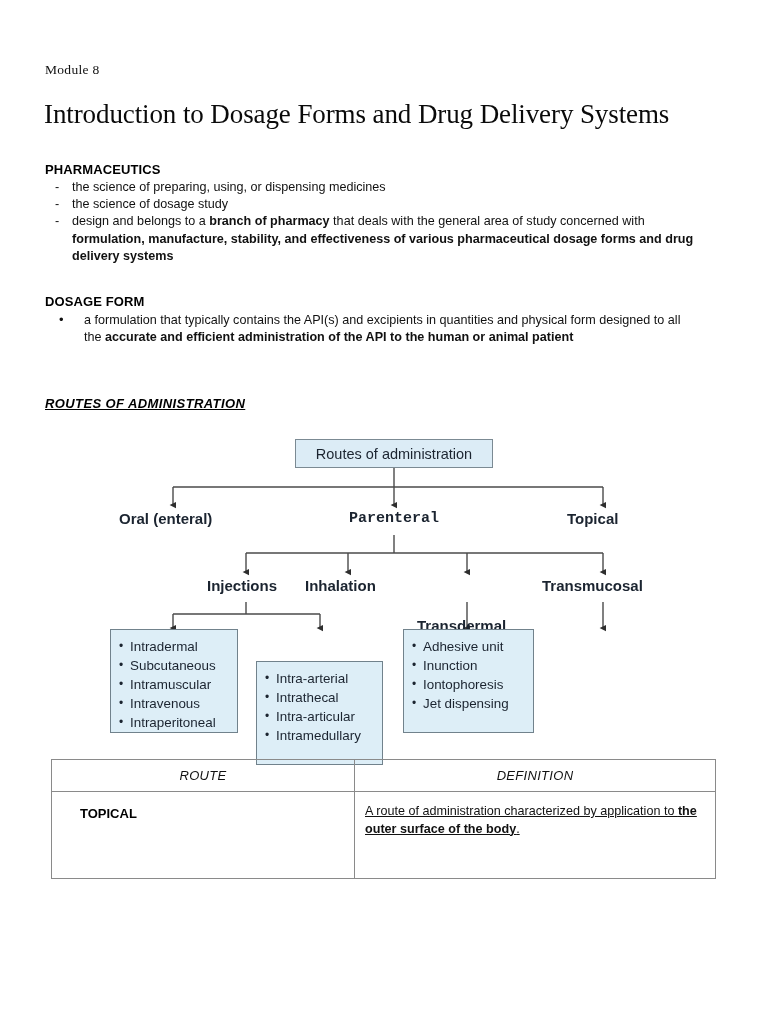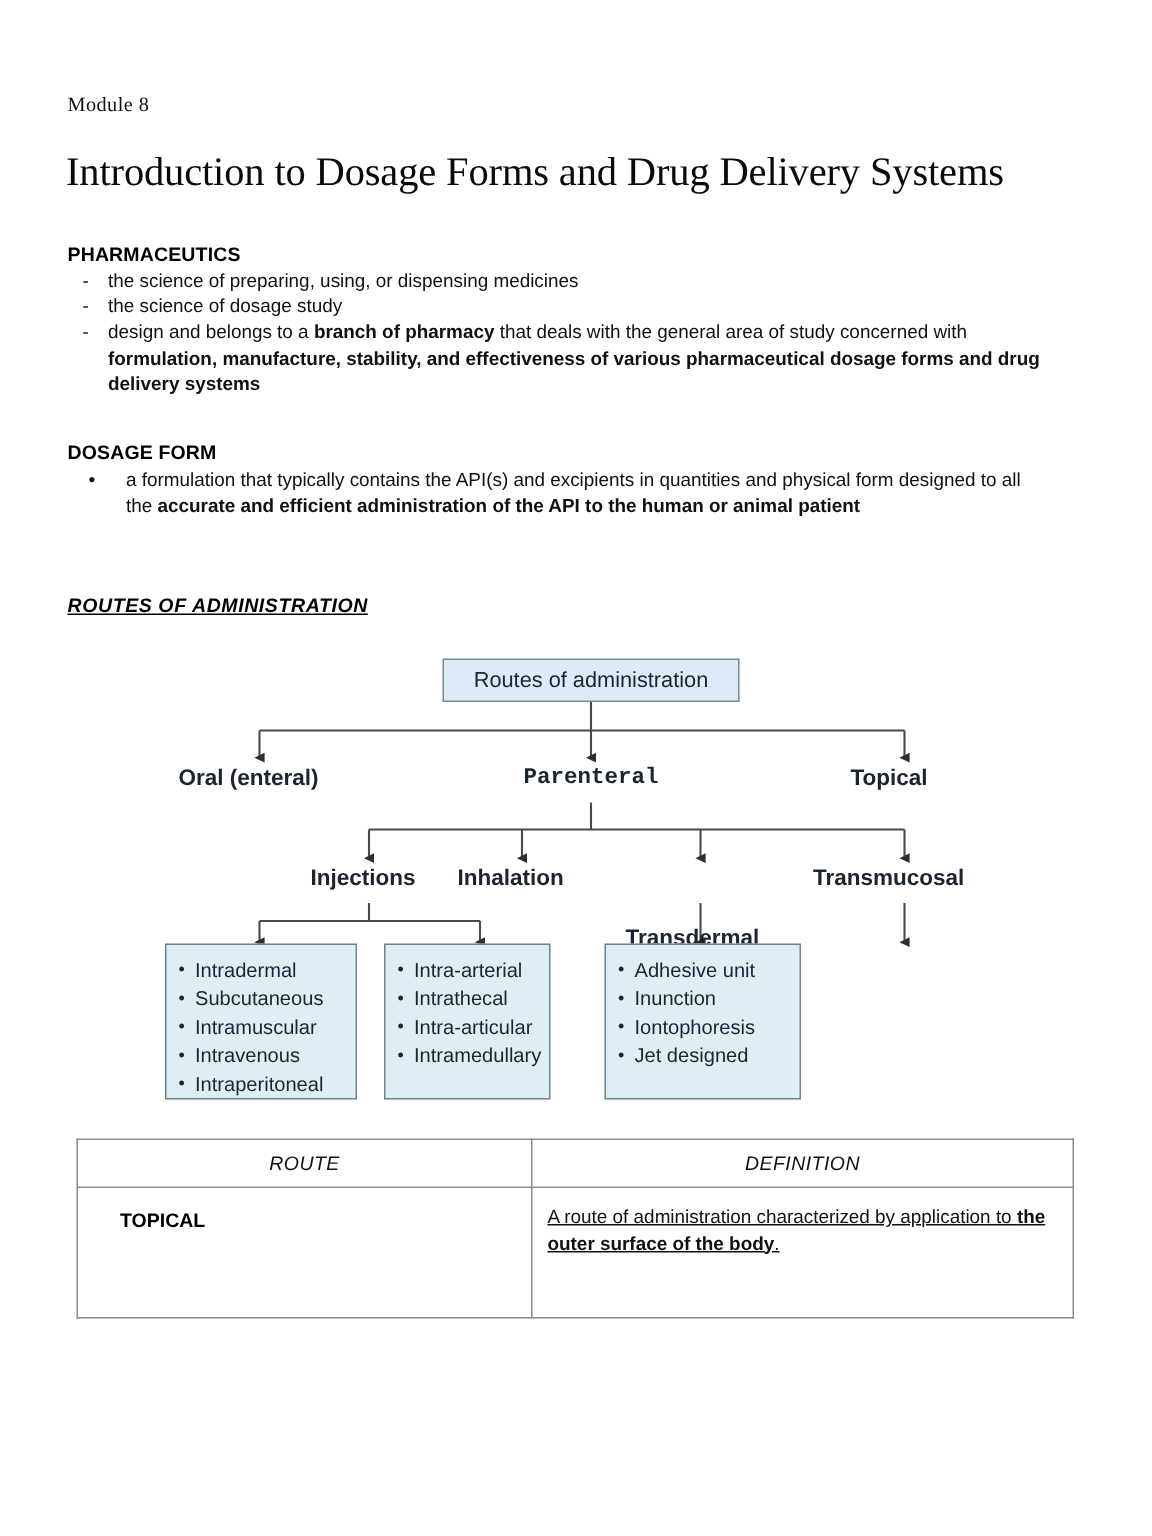--- a/index.html
+++ b/index.html
@@ -257,35 +257,35 @@
     <div class="leaf-box" style="left:110px; width:128px;">
       <ul>
         <li>Intradermal</li>
         <li>Subcutaneous</li>
         <li>Intramuscular</li>
         <li>Intravenous</li>
         <li>Intraperitoneal</li>
       </ul>
     </div>
 
-    <div class="leaf-box" style="left:256px; width:111px;">
+    <div class="leaf-box" style="left:256px; width:127px;margin-top:32px;">
       <ul>
         <li>Intra-arterial</li>
         <li>Intrathecal</li>
         <li>Intra-articular</li>
         <li>Intramedullary</li>
       </ul>
     </div>
 
     <div class="leaf-box" style="left:403px; width:131px;">
       <ul>
         <li>Adhesive unit</li>
         <li>Inunction</li>
         <li>Iontophoresis</li>
-        <li>Jet designed</li>
+        <li>Jet dispensing</li>
       </ul>
     </div>
 
   </div>
 
   <table class="route-table">
     <colgroup>
       <col class="col-route">
       <col>
     </colgroup>

